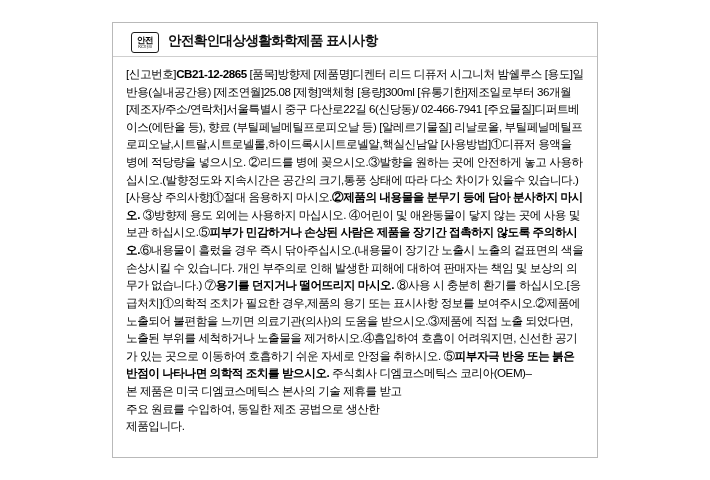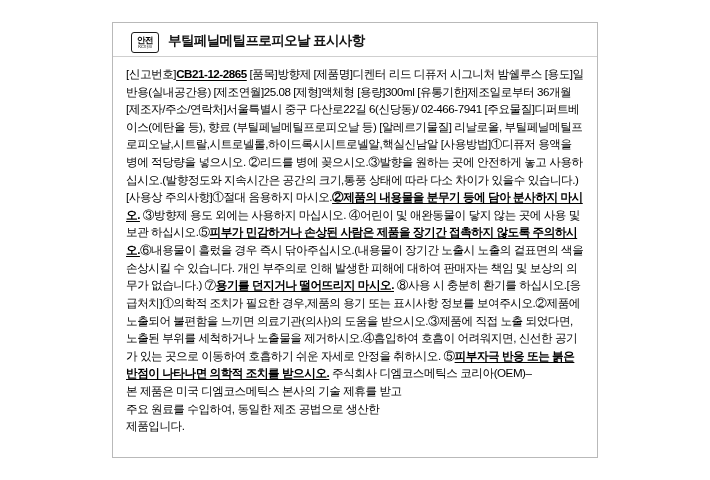--- a/index.html
+++ b/index.html
@@ -77,36 +77,35 @@
     word-break: break-all;
   }
   .body-text p {
     margin: 0;
   }
   .b {
     font-weight: normal;
   }
   .bu {
     font-weight: bold;
-    text-decoration: underline;
     text-underline-offset: 1.5px;
   }
 </style>
 </head>
 <body>
 
 <div class="page">
   <div class="doc-frame">
 
     <div class="header">
       <div class="kc-mark">
         <span class="kc-top">안전</span>
         <span class="kc-bot">KC마크</span>
       </div>
-      <div class="header-title">부틸페닐메틸프로피오날 표시사항</div>
+      <div class="header-title">안전확인대상생활화학제품 표시사항</div>
     </div>
 
     <div class="body-text">
       <p id="label-paragraph"><span>[신고번호]</span><span class="bu">CB21-12-2865</span><span> [품목]</span><span class="b">방향제</span><span> [제품명]디켄터 리드 디퓨저 시그니처 밤쉘루스 [용도]일반용(실내공간용) [제조연월]25.08 [제형]액체형 [용량]300ml [유통기한]제조일로부터 36개월[제조자/주소/연락처]서울특별시 중구 다산로22길 6(신당동)/ 02-466-7941 [주요물질]디퍼트베이스(에탄올 등), 향료 (부틸페닐메틸프로피오날 등) [알레르기물질] 리날로올, 부틸페닐메틸프로피오날,시트랄,시트로넬롤,하이드록시시트로넬알,핵실신남알 [사용방법]①디퓨저 용액을 병에 적당량을 넣으시오. ②리드를 병에 꽂으시오.③발향을 원하는 곳에 안전하게 놓고 사용하십시오.(발향정도와 지속시간은 공간의 크기,통풍 상태에 따라 다소 차이가 있을수 있습니다.)[사용상 주의사항]①절대 음용하지 마시오.</span><span class="bu">②제품의 내용물을 분무기 등에 담아 분사하지 마시오.</span><span> ③방향제 용도 외에는 사용하지 마십시오. ④어린이 및 애완동물이 닿지 않는 곳에 사용 및 보관 하십시오.⑤</span><span class="bu">피부가 민감하거나 손상된 사람은 제품을 장기간 접촉하지 않도록 주의하시오.</span><span>⑥내용물이 흘렀을 경우 즉시 닦아주십시오.(내용물이 장기간 노출시 노출의 겉표면의 색을 손상시킬 수 있습니다. 개인 부주의로 인해 발생한 피해에 대하여 판매자는 책임 및 보상의 의무가 없습니다.) ⑦</span><span class="bu">용기를 던지거나 떨어뜨리지 마시오.</span><span> ⑧사용 시 충분히 환기를 하십시오.[응급처치]①의학적 조치가 필요한 경우,제품의 용기 또는 표시사항 정보를 보여주시오.②제품에 노출되어 불편함을 느끼면 의료기관(의사)의 도움을 받으시오.③제품에 직접 노출 되었다면, 노출된 부위를 세척하거나 노출물을 제거하시오.④흡입하여 호흡이 어려워지면, 신선한 공기가 있는 곳으로 이동하여 호흡하기 쉬운 자세로 안정을 취하시오. ⑤</span><span class="bu">피부자극 반응 또는 붉은 반점이 나타나면 의학적 조치를 받으시오.</span><span> 주식회사 디엠코스메틱스 코리아(OEM)–</span><br><span>본 제품은 미국 디엠코스메틱스 본사의 기술 제휴를 받고</span><br><span>주요 원료를 수입하여, 동일한 제조 공법으로 생산한</span><br><span>제품입니다.</span></p>
     </div>
 
   </div>
 </div>
 
 </body></html>

